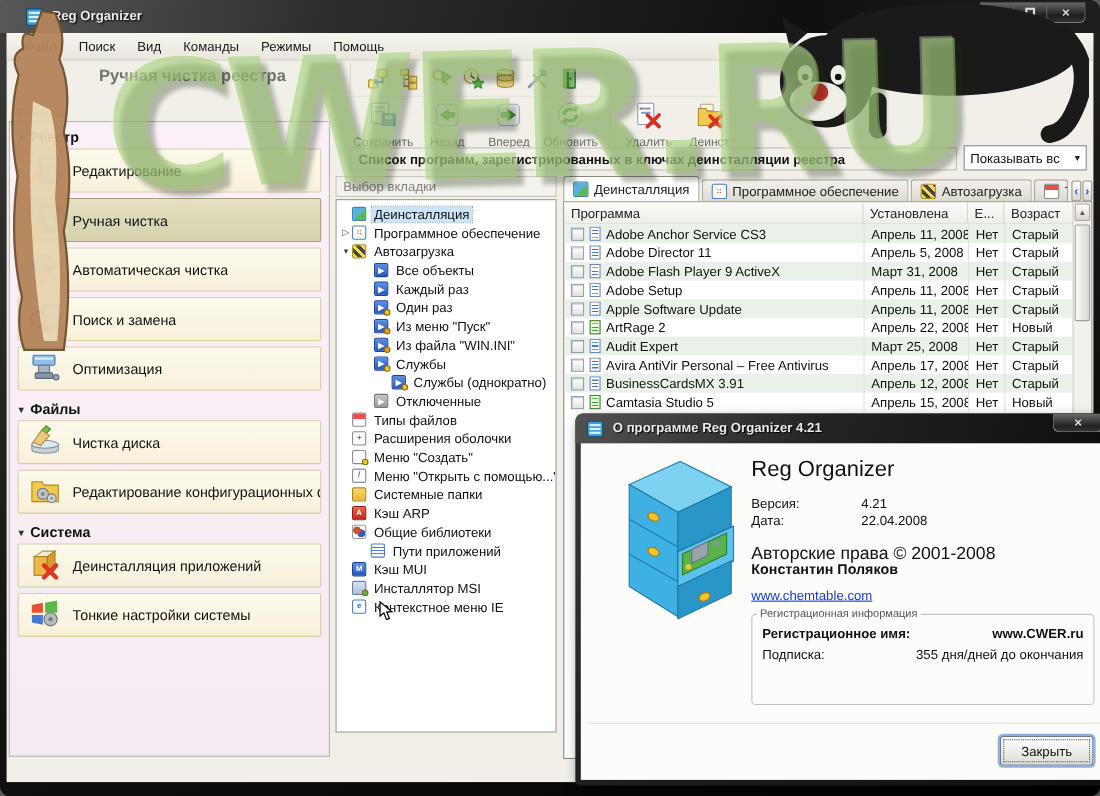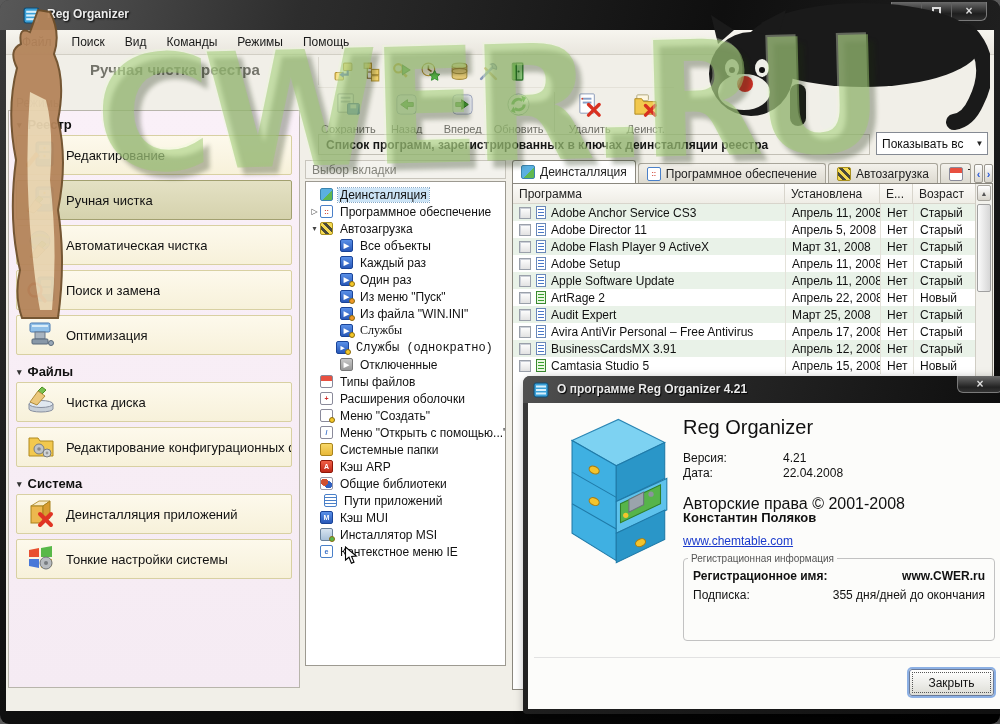--- a/index.html
+++ b/index.html
@@ -453,26 +453,26 @@
             <div class="tree-row" style="padding-left: 20px;">
               <span class="tr-exp"></span>
               <span class="ti" style="background: linear-gradient(rgb(90, 144, 232), rgb(40, 88, 184)); border-color: rgb(26, 68, 152);">▶<i class="badge" style="background: rgb(240, 152, 40);"></i></span>
               <span class="tree-label">Из меню "Пуск"</span>
             </div>
             <div class="tree-row" style="padding-left: 20px;">
               <span class="tr-exp"></span>
               <span class="ti" style="background: linear-gradient(rgb(90, 144, 232), rgb(40, 88, 184)); border-color: rgb(26, 68, 152);">▶<i class="badge" style="background: rgb(240, 152, 40);"></i></span>
               <span class="tree-label">Из файла "WIN.INI"</span>
             </div>
-            <div class="tree-row" style="padding-left: 20px; font-family: Liberation Serif, serif;">
+            <div class="tree-row" style="padding-left: 20px;">
               <span class="tr-exp"></span>
               <span class="ti" style="background: linear-gradient(rgb(90, 144, 232), rgb(40, 88, 184)); border-color: rgb(26, 68, 152);">▶<i class="badge" style="background: rgb(244, 200, 40);"></i></span>
               <span class="tree-label">Службы</span>
             </div>
-            <div class="tree-row" style="padding-left: 16px; font-family: Liberation Mono, monospace;">
+            <div class="tree-row" style="padding-left: 36px;">
               <span class="tr-exp"></span>
               <span class="ti" style="background: linear-gradient(rgb(90, 144, 232), rgb(40, 88, 184)); border-color: rgb(26, 68, 152);">▶<i class="badge" style="background: rgb(244, 200, 40);"></i></span>
               <span class="tree-label">Службы (однократно)</span>
             </div>
             <div class="tree-row" style="padding-left: 20px;">
               <span class="tr-exp"></span>
               <span class="ti" style="background: linear-gradient(rgb(200, 200, 200), rgb(152, 152, 152)); border-color: rgb(120, 120, 120);">▶</span>
               <span class="tree-label">Отключенные</span>
             </div>
             <div class="tree-row" style="padding-left: 0px;">
@@ -505,21 +505,21 @@
             <div class="tree-row" style="padding-left: 0px;">
               <span class="tr-exp"></span>
               <span class="ti" style="background: linear-gradient(rgb(240, 96, 72), rgb(192, 40, 24)); border-color: rgb(144, 24, 8);">A</span>
               <span class="tree-label">Кэш ARP</span>
             </div>
             <div class="tree-row" style="padding-left: 0px;">
               <span class="tr-exp"></span>
               <span class="ti" style="background: radial-gradient(circle at 32% 38%, rgb(208, 80, 48) 34%, transparent 36%), radial-gradient(circle at 68% 62%, rgb(48, 96, 192) 34%, transparent 36%), rgb(255, 255, 255); border-color: rgb(154, 154, 168);"></span>
               <span class="tree-label">Общие библиотеки</span>
             </div>
-            <div class="tree-row" style="padding-left: 4px;">
+            <div class="tree-row" style="padding-left: 17px;">
               <span class="tr-exp"></span>
               <span class="ti" style="background: repeating-linear-gradient(rgb(255, 255, 255) 0px, rgb(255, 255, 255) 2px, rgb(74, 128, 200) 2px, rgb(74, 128, 200) 3px); border-color: rgb(74, 128, 200);"></span>
               <span class="tree-label">Пути приложений</span>
             </div>
             <div class="tree-row" style="padding-left: 0px;">
               <span class="tr-exp"></span>
               <span class="ti" style="background: linear-gradient(rgb(90, 144, 232), rgb(40, 88, 184)); border-color: rgb(26, 68, 152);">M</span>
               <span class="tree-label">Кэш MUI</span>
             </div>
             <div class="tree-row" style="padding-left: 0px;">

